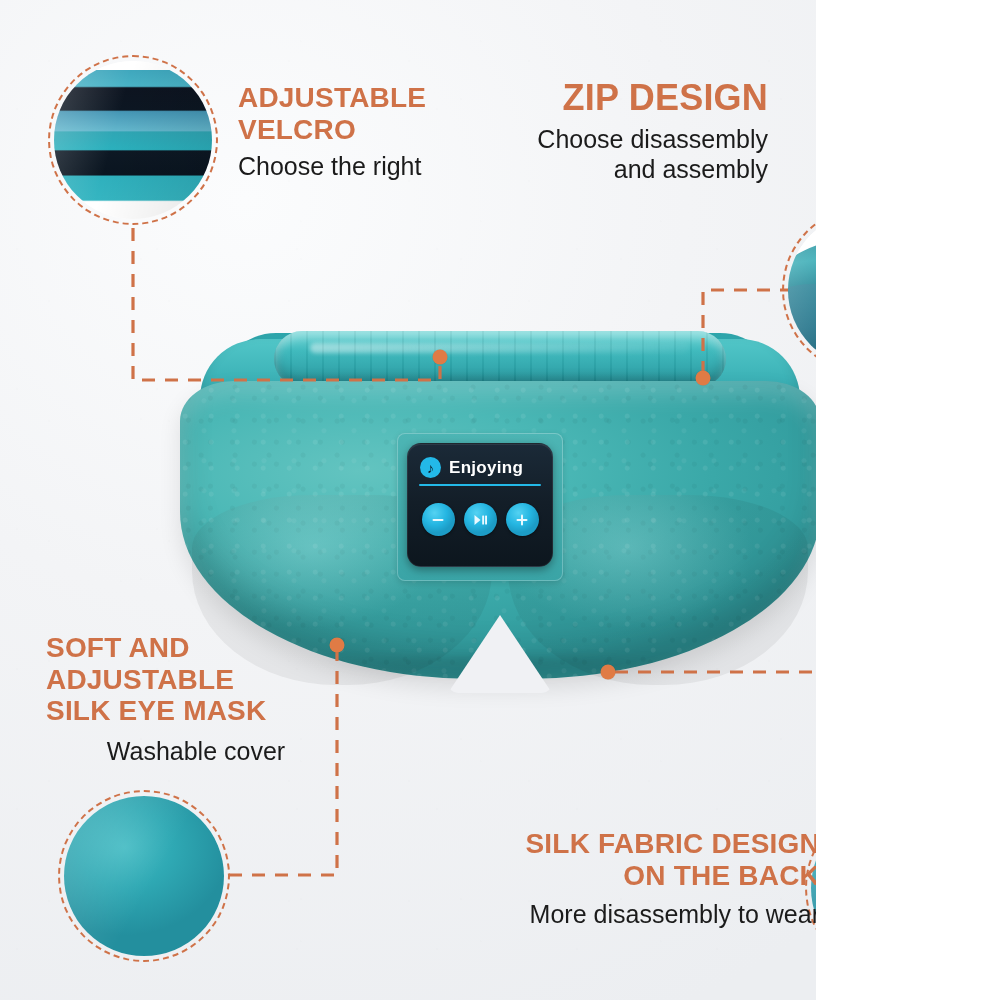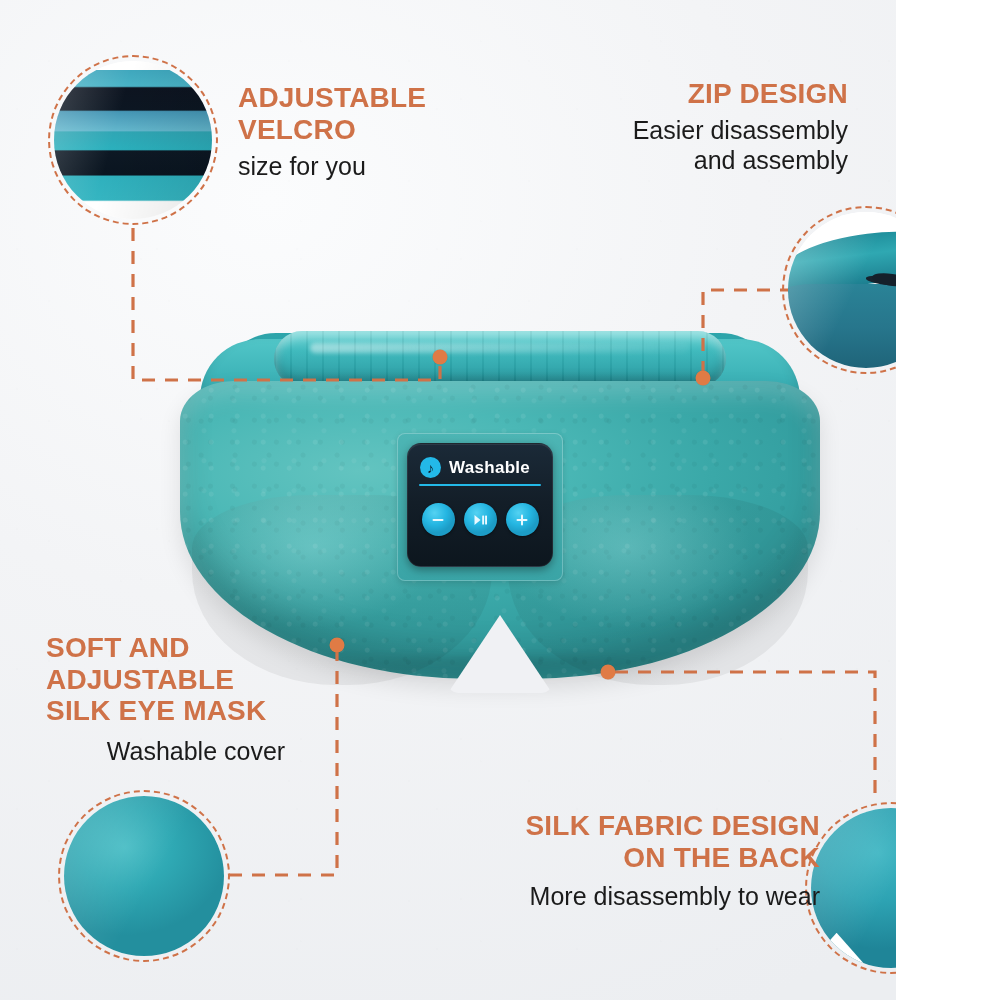--- a/index.html
+++ b/index.html
@@ -3,21 +3,21 @@
 <meta charset="utf-8">
 <style>
   * { margin:0; padding:0; box-sizing:border-box; }
   html,body{ background:#ffffff; }
   body{
     font-family:"Liberation Sans", sans-serif;
     -webkit-font-smoothing:antialiased;
   }
   #stage{
     position:relative;
-    width:896px; height:1000px;
+    width:816px; height:1000px;
     overflow:hidden;
     background:
       radial-gradient(120% 90% at 30% 20%, #fbfcfd 0%, #f3f4f6 45%, #eceef1 100%);
     text-decoration: underline;
   }
   
   #stage::after{
     content:"";
     position:absolute; inset:0;
     pointer-events:none;
@@ -134,28 +134,28 @@
   .sub{
     color:#1b1b1b;
     line-height:1.2;
   }
 
   #t-velcro{ left:238px; top:82px; width:250px; }
   #t-velcro .hd{ font-size:28px; }
   #t-velcro .sub{ font-size:25px; margin-top:6px; }
 
   #t-zip{ right:48px; top:78px; width:340px; text-align:right; }
-  #t-zip .hd{ font-size:28px; }
+  #t-zip .hd{ font-size:36px; }
   #t-zip .sub{ font-size:25px; margin-top:5px; }
 
   #t-soft{ left:46px; top:632px; width:300px; }
   #t-soft .hd{ font-size:28px; }
   #t-soft .sub{ font-size:25px; margin-top:9px;text-align:center; }
 
-  #t-fabric{ left:400px; top:810px; width:420px; text-align:right; }
+  #t-fabric{ left:400px; top:828px; width:420px; text-align:right; }
   #t-fabric .hd{ font-size:28px; }
   #t-fabric .sub{ font-size:25px; margin-top:8px; }
 
   
   #mask{ position:absolute; left:170px; top:325px; width:660px; height:360px; z-index:2; }
 
   
   .strap-back{
     position:absolute; left:48px; top:8px; width:560px; height:120px;
     background:linear-gradient(180deg,#2fa8ae 0%, #29989f 55%, #1f7d85 100%);
@@ -349,30 +349,30 @@
       </div>
     </div>
   </div>
 
   <div class="txt" id="t-velcro">
     <div class="hd">
       <div>ADJUSTABLE</div>
       <div>VELCRO</div>
     </div>
     <div class="sub">
-      <div>size for you</div>
+      <div>Choose the right</div>
     </div>
   </div>
 
   <div class="txt" id="t-zip">
     <div class="hd">
       <div>ZIP DESIGN</div>
     </div>
     <div class="sub">
-      <div>Easier disassembly</div>
+      <div>Choose disassembly</div>
       <div>and assembly</div>
     </div>
   </div>
 
   <div class="txt" id="t-soft">
     <div class="hd">
       <div>SOFT AND</div>
       <div>ADJUSTABLE</div>
       <div>SILK EYE MASK</div>
     </div>
@@ -402,21 +402,21 @@
       <div class="cup l"></div>
       <div class="cup r"></div>
     </div>
     <div class="notch"></div>
     <div class="shadow-soft"></div>
 
     <div id="panel-mount"></div>
     <div id="panel">
       <div class="brandrow">
         <span class="note">♪</span>
-        <span class="brand">Washable</span>
+        <span class="brand">Enjoying</span>
       </div>
       <div class="rule"></div>
       <div class="btns">
         <span class="btn">
           <svg width="16" height="16" viewBox="0 0 16 16" aria-hidden="true">
             <rect x="2.5" y="7" width="11" height="2" rx="1" fill="#eaf9ff"></rect>
           </svg>
         </span>
         <span class="btn">
           <svg width="17" height="16" viewBox="0 0 17 16" aria-hidden="true">

